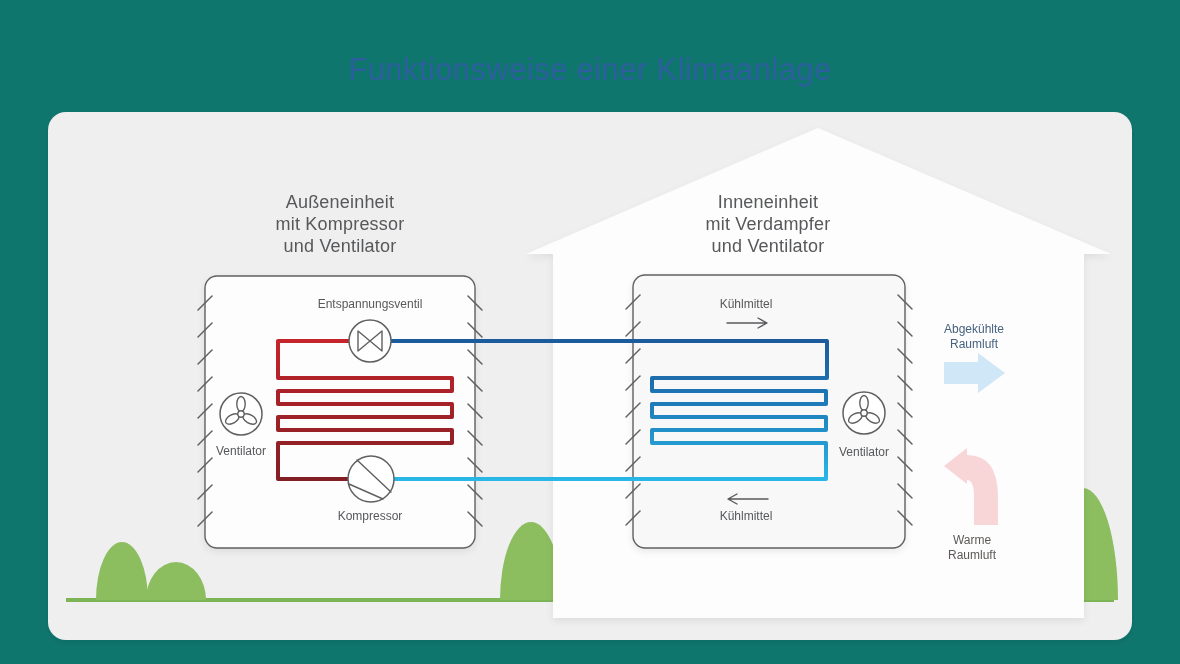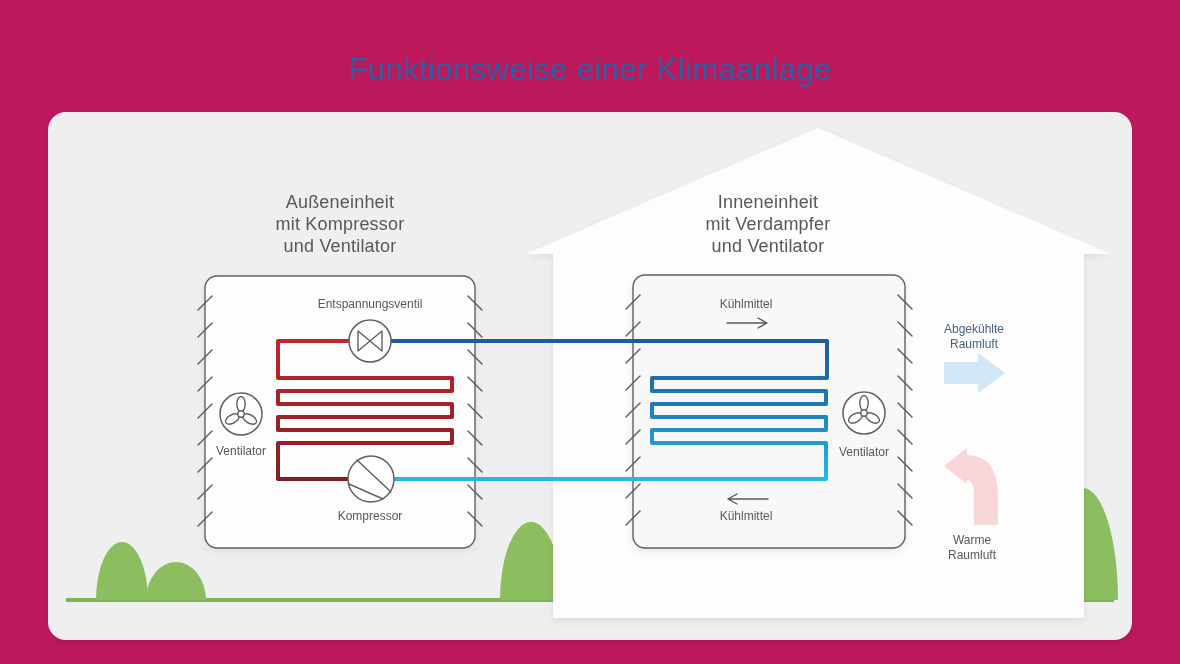--- a/index.html
+++ b/index.html
@@ -1,16 +1,16 @@
 <!DOCTYPE html>
 <html style="--title-text: #2d5f9f; --label-text: #57585a; --cooled-label-text: #47627f; --warm-label-text: #5d5957; --panel-bg: #efeff0; --house-fill: #fdfdfe; --box-fill: #fdfdfe; --indoor-box-fill: #f8f8f9; --outline-gray: #5f6062; --pipe-red-hot: #c7242b; --pipe-red-mid: #a52228; --pipe-red-dark: #811f24; --pipe-blue-dark: #1c5a9b; --pipe-blue-mid: #1e7ab8; --pipe-blue-cyan: #29b9e8; --cooled-air-arrow: #cfe7f6; --warm-air-arrow: #f8d6d7; --greenery: #8cbd5f; --ground-green: #7db456;"><head>
 <meta charset="utf-8">
 <style>
   html,body{margin:0;padding:0;background:#ffffff;font-family:"Liberation Sans","DejaVu Sans",sans-serif;}
-  .stage{position:relative;width:1180px;height:664px;background:#be185d;overflow:hidden;}
+  .stage{position:relative;width:1180px;height:664px;background:#0f766e;overflow:hidden;}
   svg{display:block;}
   text{font-family:"Liberation Sans","DejaVu Sans",sans-serif;}
   .t-title{font-size:31px;fill:var(--title-text,#2d5f9f);letter-spacing:.4px;}
   .t-heading{font-size:18px;fill:var(--label-text,#57585a);letter-spacing:.2px;}
   .t-small{font-size:12px;fill:var(--label-text,#57585a);}
   .t-small-blue{font-size:12px;fill:var(--cooled-label-text,#47627f);}
   .t-small-warm{font-size:12px;fill:var(--warm-label-text,#5d5957);}
 </style>
 </head>
 <body>

